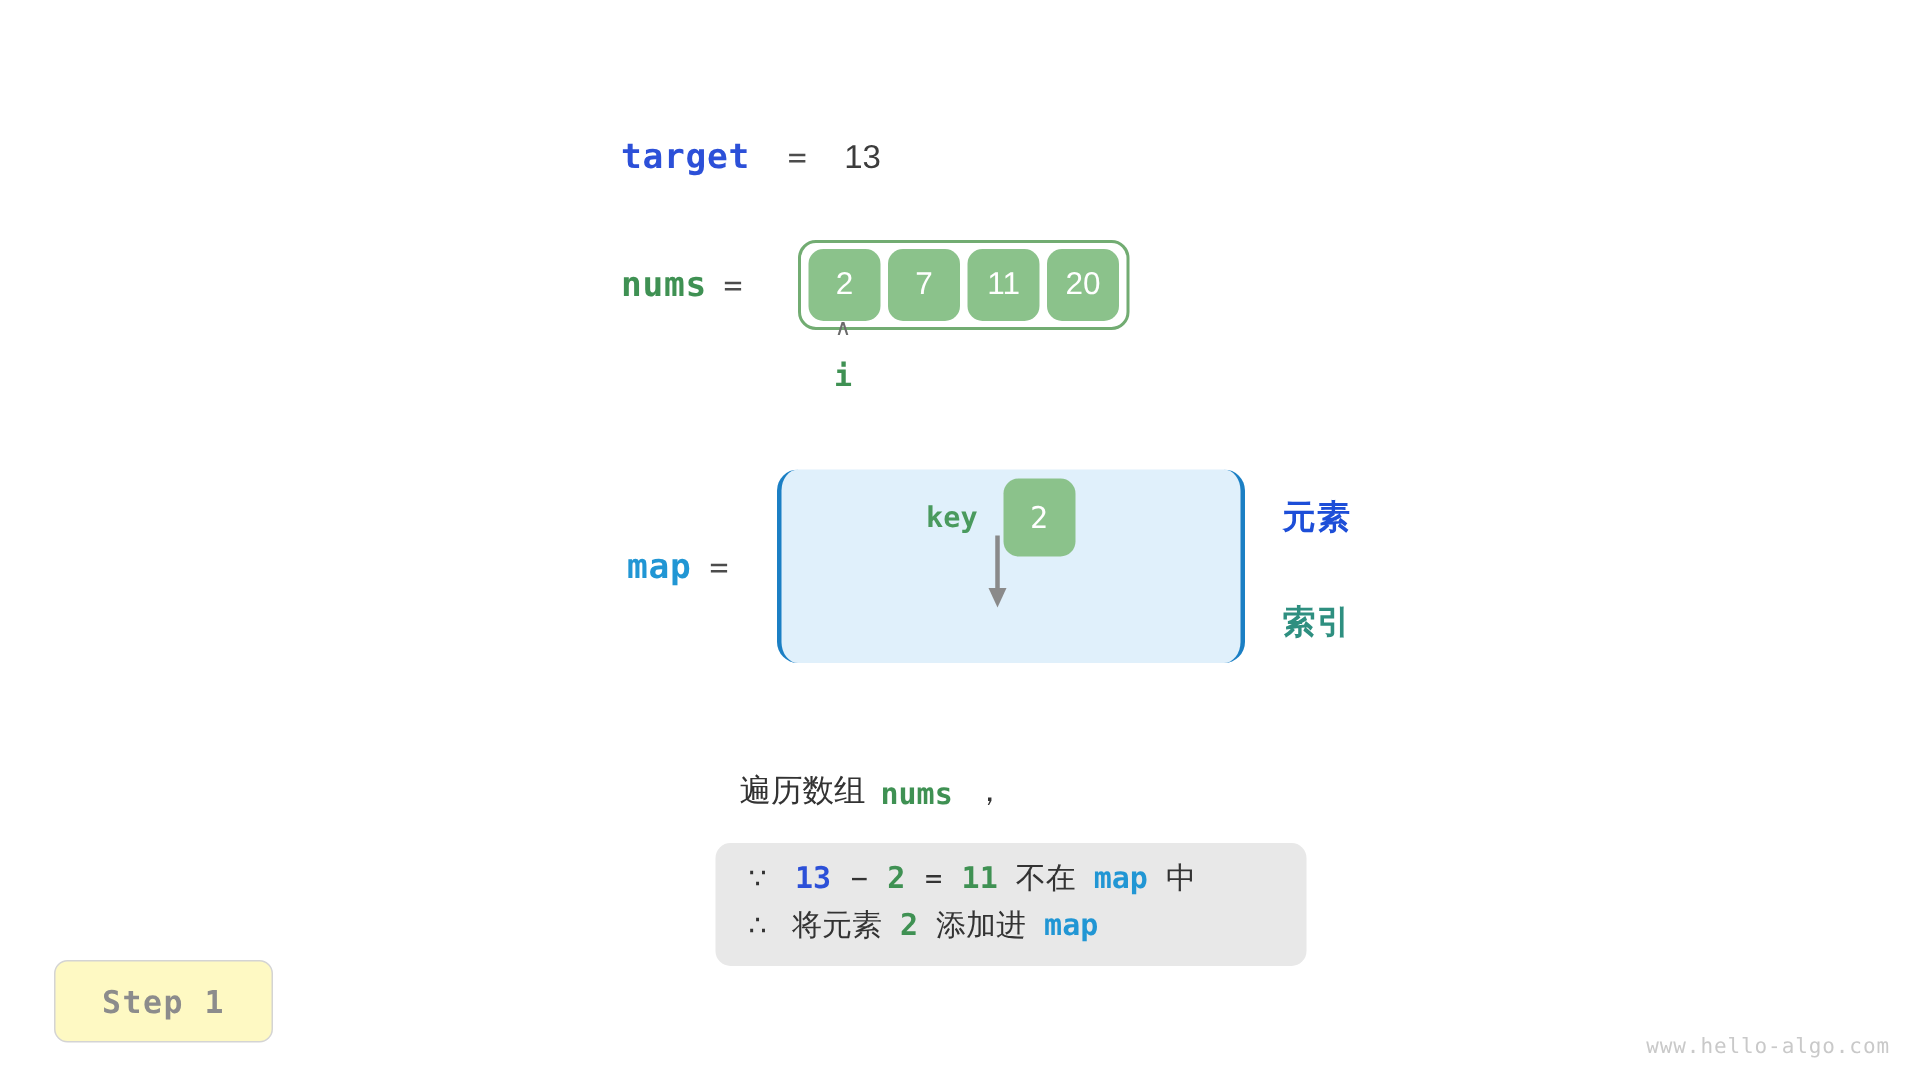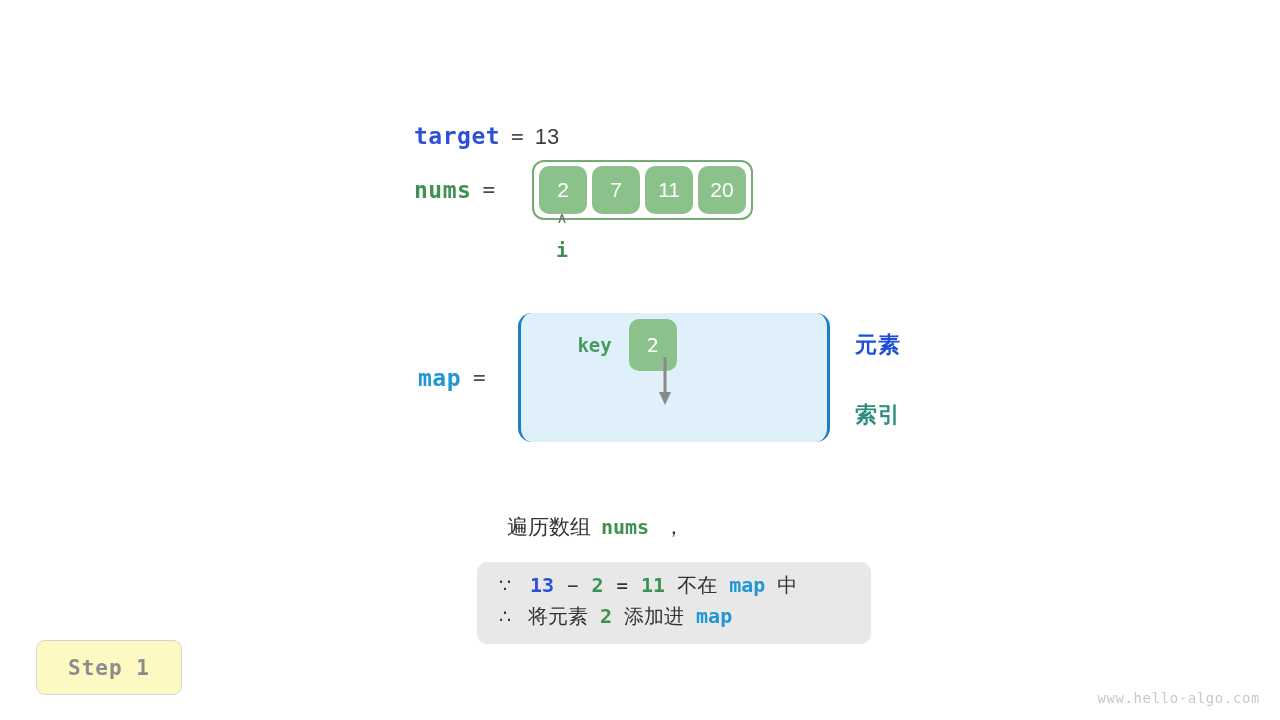--- a/index.html
+++ b/index.html
@@ -28,23 +28,22 @@
     font-family: "DejaVu Sans", "Liberation Sans", sans-serif;
   }
 
   
   #target-row {
     position: absolute;
     left: 414px;
     top: 92px;
     display: flex;
     align-items: baseline;
-    gap: 11px;
+    gap: 25px;
     white-space: nowrap;
-    margin-top: 31px;
   }
   #target-row .var-name {
     font-size: 23px;
     color: #2c50d8;
     letter-spacing: 0.5px;
   }
   #target-row .eq {
     font-size: 21px;
     color: #4c4c4c;
     font-family: "DejaVu Sans Mono", monospace;
@@ -156,20 +155,21 @@
     position: absolute;
     inset: 0;
     display: grid;
     grid-template-rows: 1fr 1fr;
     align-items: center;
   }
   .map-line {
     display: flex;
     align-items: center;
     height: 52px;
+    padding-left: 40px;
   }
   .map-label {
     font-family: "DejaVu Sans Mono", monospace;
     font-weight: bold;
     font-size: 19px;
     color: #3b8f7a;
     width: 106px;
     text-align: right;
     padding-right: 15px;
     box-sizing: border-box;
@@ -217,24 +217,24 @@
     font-weight: bold;
     font-size: 22px;
     letter-spacing: 1px;
   }
   #legend .legend-element { color: #1d4ed8; }
   #legend .legend-index   { color: #2e8f80; }
 
   
   #desc-line {
     position: absolute;
-    left: 507px;
+    left: 493px;
     top: 513px;
     display: flex;
-    align-items: center;
+    align-items: flex-end;
     white-space: nowrap;
     font-size: 21px;
     color: #333333;
   }
   #desc-line .cjk { font-size: 21px; color: #333333; }
   #desc-line .code-green {
     font-family: "DejaVu Sans Mono", monospace;
     font-weight: bold;
     font-size: 20px;
     color: #3f9153;

